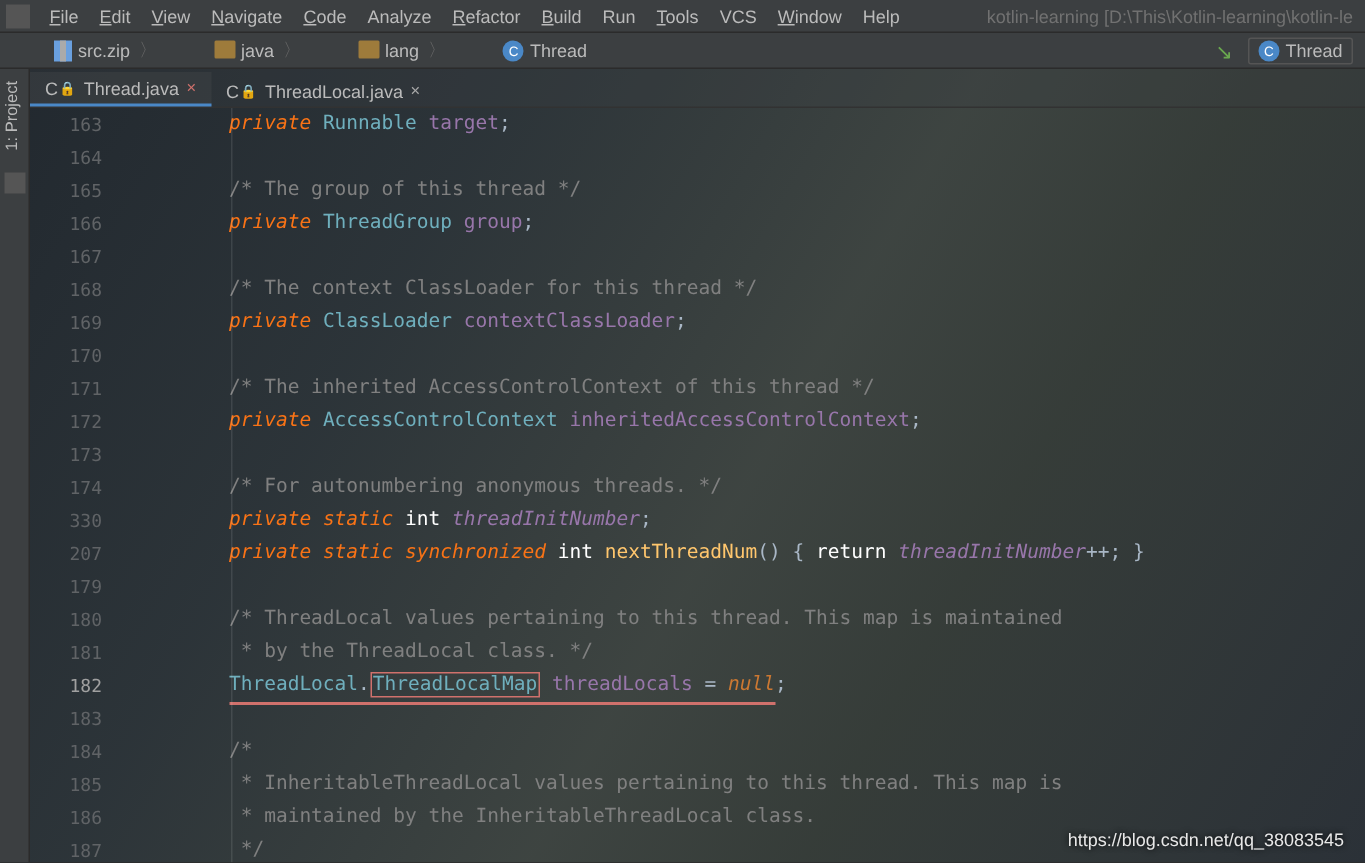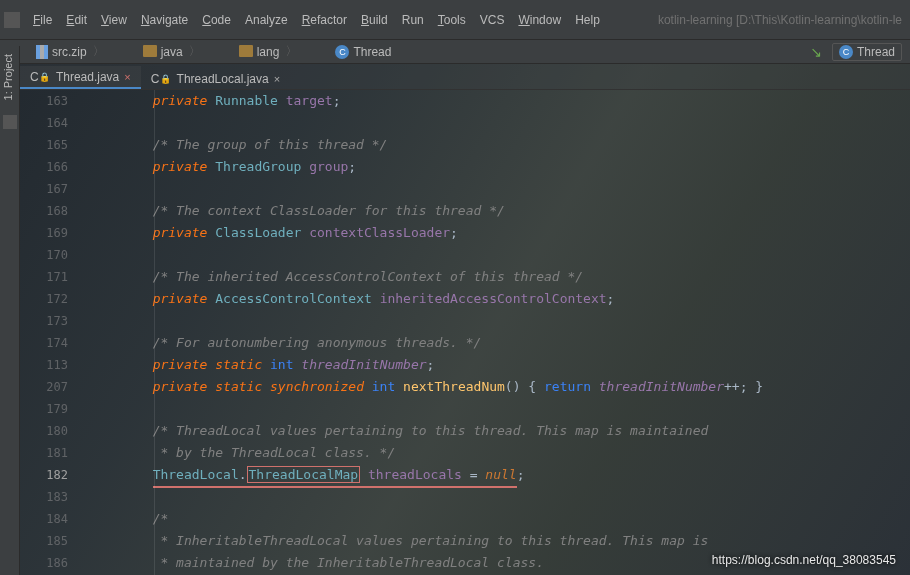--- a/index.html
+++ b/index.html
@@ -1,18 +1,18 @@
 <!DOCTYPE html>
 <html><head>
 <meta charset="utf-8">
 <style>
 * { margin:0; padding:0; box-sizing:border-box; }
 body { font-family:"Segoe UI",Arial,sans-serif; font-size:12px; background:#2b2b2b; color:#bbb; width:910px; height:575px; overflow:hidden; position:relative; }
 .bg-img { position:absolute; inset:0; background:linear-gradient(120deg,#1a2530 0%,#2d3a42 30%,#4a5550 55%,#3d4842 70%,#2b3540 100%); opacity:0.6; z-index:0; }
-.menubar { position:relative; z-index:2; display:flex; align-items:center; height:40px; background:#3c3f41; border-bottom:1px solid #2b2b2b; font-size:12px; padding-left:4px; }
+.menubar { position:relative; z-index:2; display:flex; align-items:center; height:22px; background:#3c3f41; border-bottom:1px solid #2b2b2b; font-size:12px; padding-left:4px; }
 .menubar .mlogo { width:16px; height:16px; background:#555; margin-right:6px; display:inline-block; }
 .menubar .mitem { padding:0 7px; color:#bbb; cursor:default; }
 .menubar .mitem u { text-decoration:underline; }
 .menubar .proj { margin-left:auto; color:#717171; padding-right:8px; white-space:nowrap; overflow:hidden; }
 .navbar { position:relative; z-index:2; display:flex; align-items:center; height:24px; background:#3c3f41; border-bottom:1px solid #2b2b2b; font-size:12px; }
 .navbar .bc-item { display:flex; padding:0 4px; color:#bbb;margin-left:32px; }
 .navbar .chev { color:#666; padding:0 2px; }
 .navbar .ficon { width:14px; height:12px; background:#9e7b3b; display:inline-block; margin-right:4px; border-radius:1px; }
 .navbar .zipicon { width:12px; height:14px; display:inline-block; margin-right:4px; position:relative; }
 .navbar .zipicon::before { content:""; position:absolute; inset:0; background:#6aa0df; }
@@ -31,24 +31,24 @@
 .tab .tclose.dirty { color:#d0716c; }
 .tab .lock { font-size:9px; color:#888; margin-left:-4px; }
 .editor { position:relative; z-index:1; margin-left:20px; height:calc(100% - 72px); overflow:hidden; font-family:"Consolas","Monaco",monospace; font-size:13px; }
 .gutter { position:absolute; left:0; top:0; bottom:0; width:60px; text-align:right; padding-right:12px; color:#606366; line-height:22px; font-size:12px; }
 .gutter .ln { height:22px; }
 .gutter .ln.hl { color:#a0a0a0; }
 .code { position:absolute; left:70px; right:0; top:0; bottom:0; line-height:22px; white-space:pre; }
 .code .cl { height:22px; position:relative; }
 .code .guide { position:absolute; left:0; top:0; bottom:0; width:1px; background:rgba(255,255,255,0.1); }
 .kw { color:#f97316; font-style:italic; }
-.kw2 { color:#3b82f6; }
+.kw2 { color:#ffffff; }
 .type { color:#6fafbd; }
 .fld { color:#9876aa; }
-.cmt { color:#808080; font-style:italic; }
+.cmt { color:#808080; }
 .op { color:#a9b7c6; }
 .fn { color:#ffc66d; }
 .nul { color:#cc7832; font-style:italic; }
 .boxed { border:1px solid #d0716c; padding:0 1px; }
 .uline { border-bottom:2px solid #d0716c; display:inline-block; }
 .statusr { position:absolute; bottom:8px; right:14px; z-index:3; font-size:12px; color:#e8e8e8; text-shadow:0 0 4px #000; }
 .bp-col { position:absolute; left:60px; top:0; bottom:0; width:12px; }
 </style>
 </head>
 <body>
@@ -119,21 +119,21 @@
       <div class="ln">165</div>
       <div class="ln">166</div>
       <div class="ln">167</div>
       <div class="ln">168</div>
       <div class="ln">169</div>
       <div class="ln">170</div>
       <div class="ln">171</div>
       <div class="ln">172</div>
       <div class="ln">173</div>
       <div class="ln">174</div>
-      <div class="ln">113</div>
+      <div class="ln">330</div>
       <div class="ln">207</div>
       <div class="ln">179</div>
       <div class="ln">180</div>
       <div class="ln">181</div>
       <div class="ln hl">182</div>
       <div class="ln">183</div>
       <div class="ln">184</div>
       <div class="ln">185</div>
       <div class="ln">186</div>
       <div class="ln">187</div>

